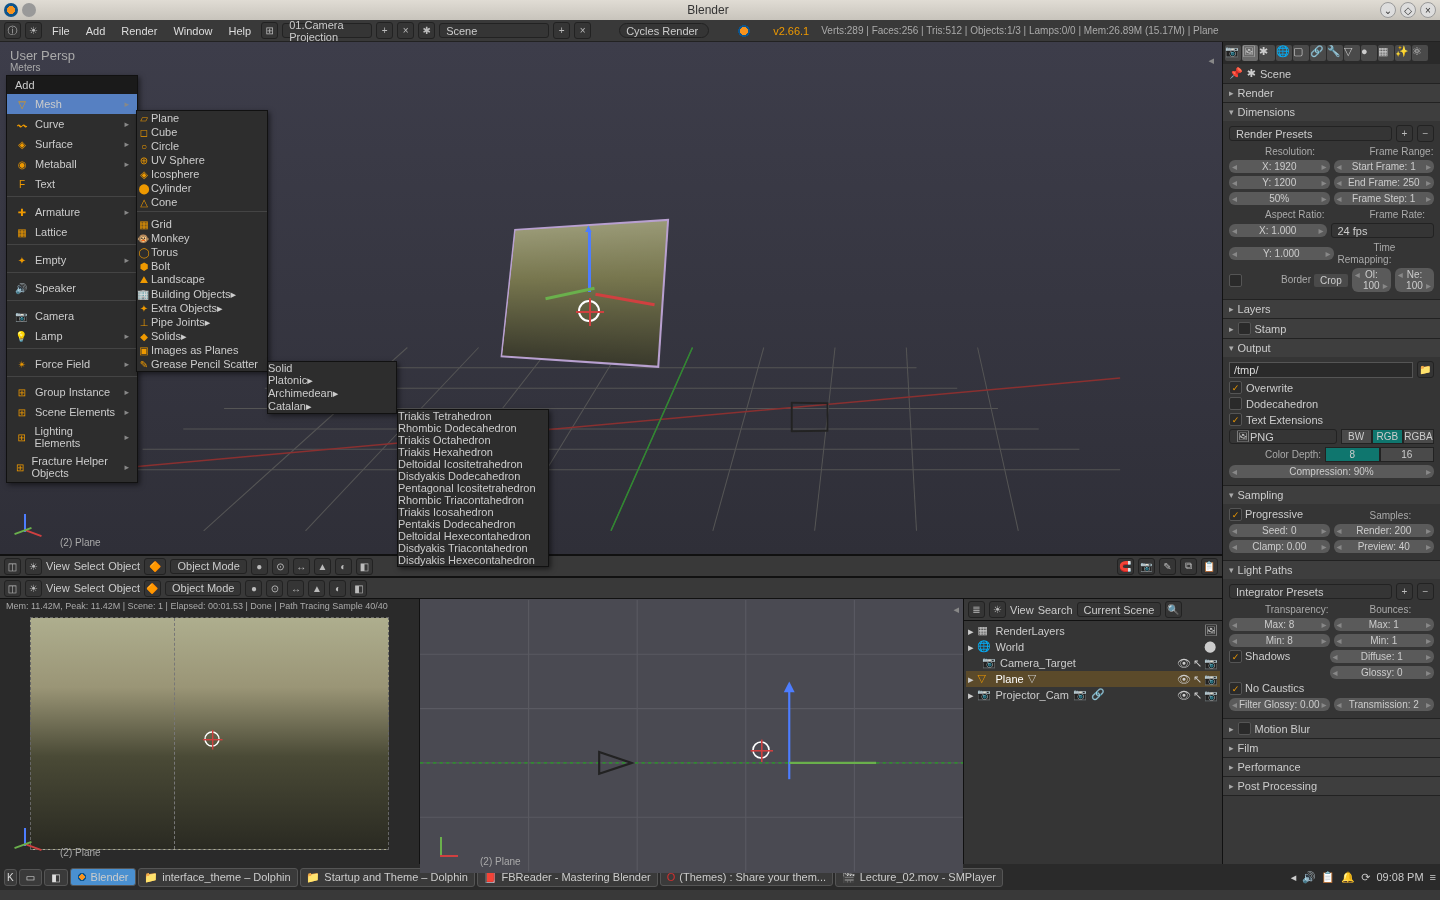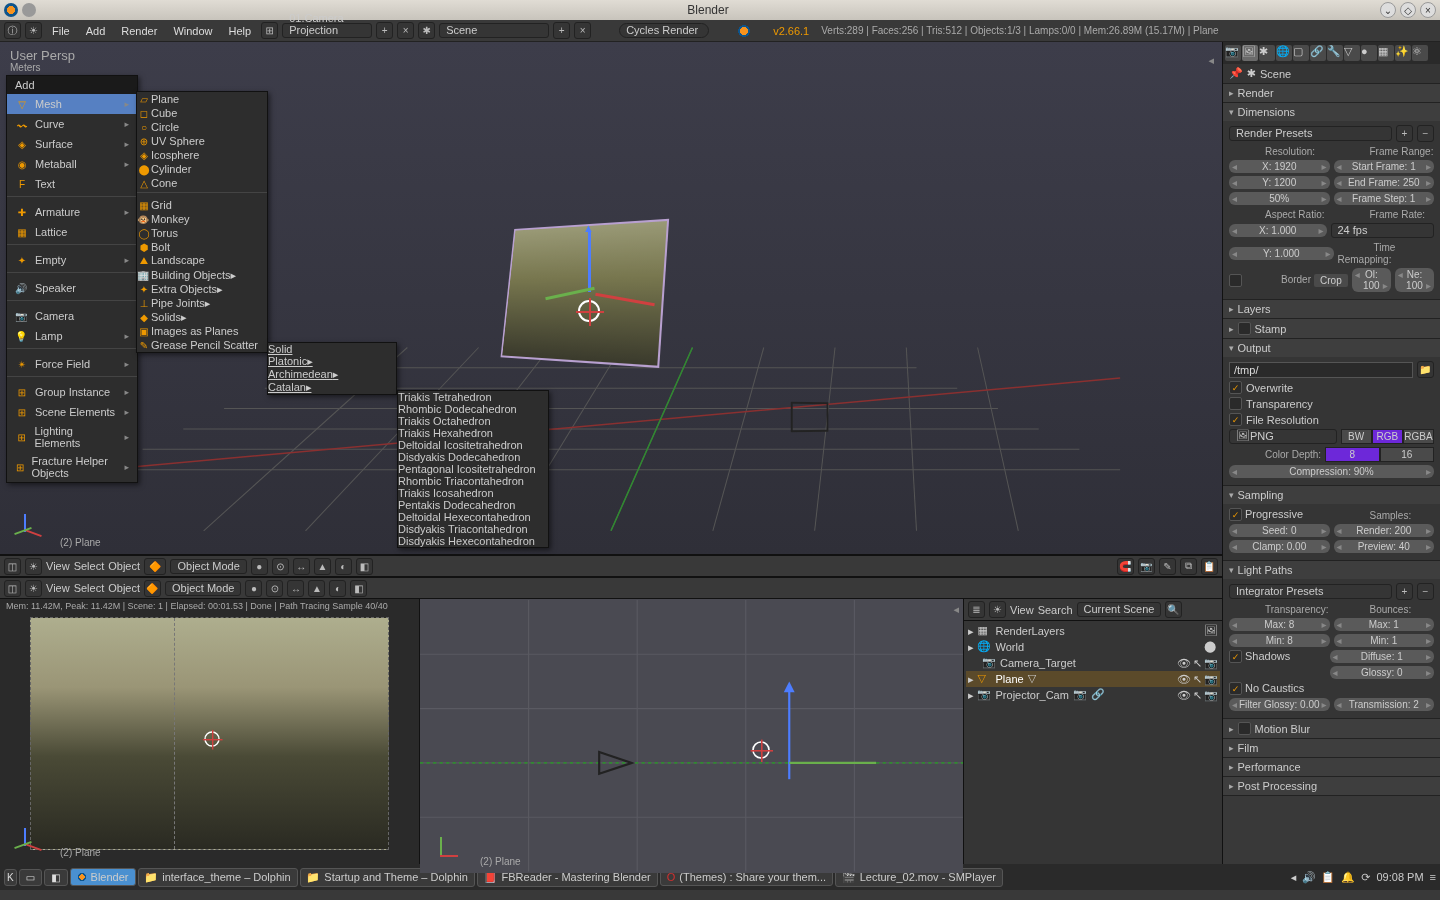--- a/index.html
+++ b/index.html
@@ -5,21 +5,21 @@
 * { margin:0; padding:0; box-sizing:border-box; font-family: sans-serif; font-size:11px; color:#ccc; user-select:none; }
 body { background:#393939; width:1440px; height:900px; overflow:hidden; }
 .titlebar { height:20px; background: linear-gradient(to bottom,#e0dcd4,#c8c4bc); display:flex; align-items:center; padding:0 4px; }
 .titlebar .left-icons { display:flex; gap:4px; }
 .titlebar .ticon { width:14px; height:14px; border-radius:7px; background:#888; }
 .titlebar .title { flex:1; text-align:center; color:#333; font-size:12px; }
 .titlebar .right-icons { display:flex; gap:4px; }
 .tb-btn { width:16px; height:16px; border:1px solid #999; border-radius:8px; display:flex; align-items:center; justify-content:center; color:#333; font-size:10px; background:#ddd;}
 .topbar { height:22px; background:#393939; border-bottom:1px solid #222; display:flex; align-items:center; padding:0 4px; gap:4px; }
 .topbar .menu-item { padding:2px 6px; color:#ddd; cursor:pointer; }
-.sel-field { background:#353535; border:1px solid #222; border-radius:3px; padding:1px 6px; color:#ddd; display:flex; align-items:flex-end; height:15px; }
+.sel-field { background:#353535; border:1px solid #222; border-radius:3px; padding:1px 6px; color:#ddd; display:flex; align-items:center; height:15px; }
 .icon-btn { width:17px; height:17px; background:#353535; border:1px solid #222; border-radius:3px; display:flex; align-items:center; justify-content:center; color:#bbb; cursor:pointer; font-size:10px;}
 .blender-logo { width:14px; height:14px; background:radial-gradient(circle,#f7931e 40%,#0e548b 41% 60%,transparent 61%); border-radius:7px;}
 .stats { color:#aaa; font-size:10px; margin-left:8px; }
 .main { display:flex; height:822px; }
 .left-col { flex:1; display:flex; flex-direction:column; }
 .viewport3d { flex:1; background:linear-gradient(to bottom,#3d3d4a,#2f2f38); position:relative; border-bottom:1px solid #111;}
 .vp-label { position:absolute; top:6px; left:10px; color:#aaa; font-size:13px; }
 .vp-label2 { position:absolute; top:20px; left:10px; color:#aaa; font-size:10px; }
 .vp-bottom-label { position:absolute; bottom:6px; left:60px; color:#aaa; font-size:10px; }
 .axis-gizmo { position:absolute; bottom:10px; left:14px; width:30px; height:30px; }
@@ -51,36 +51,36 @@
 .panel-header .arrow { font-size:9px; color:#aaa; }
 .panel-body { padding:4px 6px; background:#353535; }
 .prop-row { display:flex; gap:4px; margin-bottom:3px; align-items:center; }
 .prop-label { color:#aaa; font-size:10px;margin-left:36px; }
 .num-field { flex:1; background:#5a5a5a; border-radius:6px; text-align:center; padding:1px 4px; font-size:10px; position:relative;}
 .num-field::before{content:"◂"; position:absolute; left:3px; color:#888;}
 .num-field::after{content:"▸"; position:absolute; right:3px; color:#888;}
 .check { width:13px; height:13px; background:#2a2a2a; border:1px solid #555; border-radius:2px; display:inline-flex; align-items:center; justify-content:center; font-size:9px; color:#e90;}
 .btn-group { display:flex; }
 .btn-group .btn { flex:1; background:#4a4a4a; border:1px solid #222; padding:1px 0; text-align:center; font-size:10px;}
-.btn-group .btn.active { background:#6d28d9; }
+.btn-group .btn.active { background:#0f766e; }
 .text-field { background:#2a2a2a; border:1px solid #555; padding:1px 4px; color:#ddd; flex:1; }
 .taskbar { height:26px; background:#2a2a2a; display:flex; align-items:center; padding:0 4px; gap:2px; }
 .task-btn { background:#3a3a3a; border:1px solid #555; border-radius:3px; padding:2px 6px; display:flex; align-items:center; gap:4px; font-size:10px; color:#ddd;}
 .task-btn.active { background:#4a90d0; }
 .tray { margin-left:auto; display:flex; align-items:center; gap:6px; }
 .add-menu { position:absolute; top:75px; left:6px; background:#2d2d2d; border:1px solid #111; box-shadow:2px 2px 5px rgba(0,0,0,0.5); z-index:100;}
 .add-menu .hdr { background:#1a1a1a; padding:3px 8px; color:#ccc; }
 .add-menu .item { padding:3px 8px; display:flex; align-items:center; gap:6px; width:130px; position:relative;}
 .add-menu .item.highlight { background:#5680c2; color:#fff;}
 .add-menu .item .arrow { margin-left:auto; color:#888; font-size:9px;}
-.submenu { position:absolute; background:#2d2d2d; border:1px solid #111; box-shadow:2px 2px 5px rgba(0,0,0,0.5);}
+.submenu { position:absolute; background:#2d2d2d; border:1px solid #111; box-shadow:2px 2px 5px rgba(0,0,0,0.5);margin-top:19px;}
 .mesh-menu { left:136px; top:91px; z-index:101;}
 .mesh-menu .item { width:130px; }
 .solids-menu { left:267px; top:342px; z-index:102;}
-.solids-menu .item { width:128px;text-decoration:underline; }
+.solids-menu .item { width:128px; }
 .catalan-menu { left:397px; top:390px; z-index:103;}
 .catalan-menu .item { width:150px; }
 .mi-icon { width:14px; height:14px; display:inline-flex; align-items:center; justify-content:center; font-size:10px; color:#e90;}
 .plane-obj { position:absolute; left:490px; top:180px; width:180px; height:140px; transform:perspective(600px) rotateY(-30deg) rotateX(10deg); background:linear-gradient(to bottom,#999976 0%,#77764e 40%,#3a3a2c 100%); border:2px solid #b8a0d0; }
 .cursor-3d { position:absolute; width:22px; height:22px; border:2px solid #fff; border-radius:11px; }
 .cursor-3d::before{content:""; position:absolute; width:2px; height:28px; background:#d04040; left:9px; top:-4px;}
 .cursor-3d::after{content:""; position:absolute; width:28px; height:2px; background:#d04040; left:-4px; top:9px;}
 .manip-arrow { position:absolute; }
 .manip-z { width:3px; height:60px; background:#4d7dff; left:588px; top:190px;}
 .manip-z::before{content:"▲"; color:#4d7dff; position:absolute; top:-10px; left:-5px;}
@@ -431,25 +431,25 @@
         <div class="prop-row">
           <div class="text-field">/tmp/</div>
           <div class="icon-btn">📁</div>
         </div>
         <div class="prop-row">
             <span class="check">✓</span>
             <span>Overwrite</span>
           </div>
         <div class="prop-row">
             <span class="check"></span>
-            <span>Transparency</span>
+            <span>Dodecahedron</span>
           </div>
         <div class="prop-row">
             <span class="check">✓</span>
-            <span>File Resolution</span>
+            <span>Text Extensions</span>
           </div>
         <div class="prop-row">
           <div class="sel-field" style="flex:1">
               <span>🖼</span>
               <span>PNG</span>
             </div>
           <div class="btn-group" style="flex:1">
             <div class="btn">BW</div>
             <div class="btn active">RGB</div>
             <div class="btn">RGBA</div>

